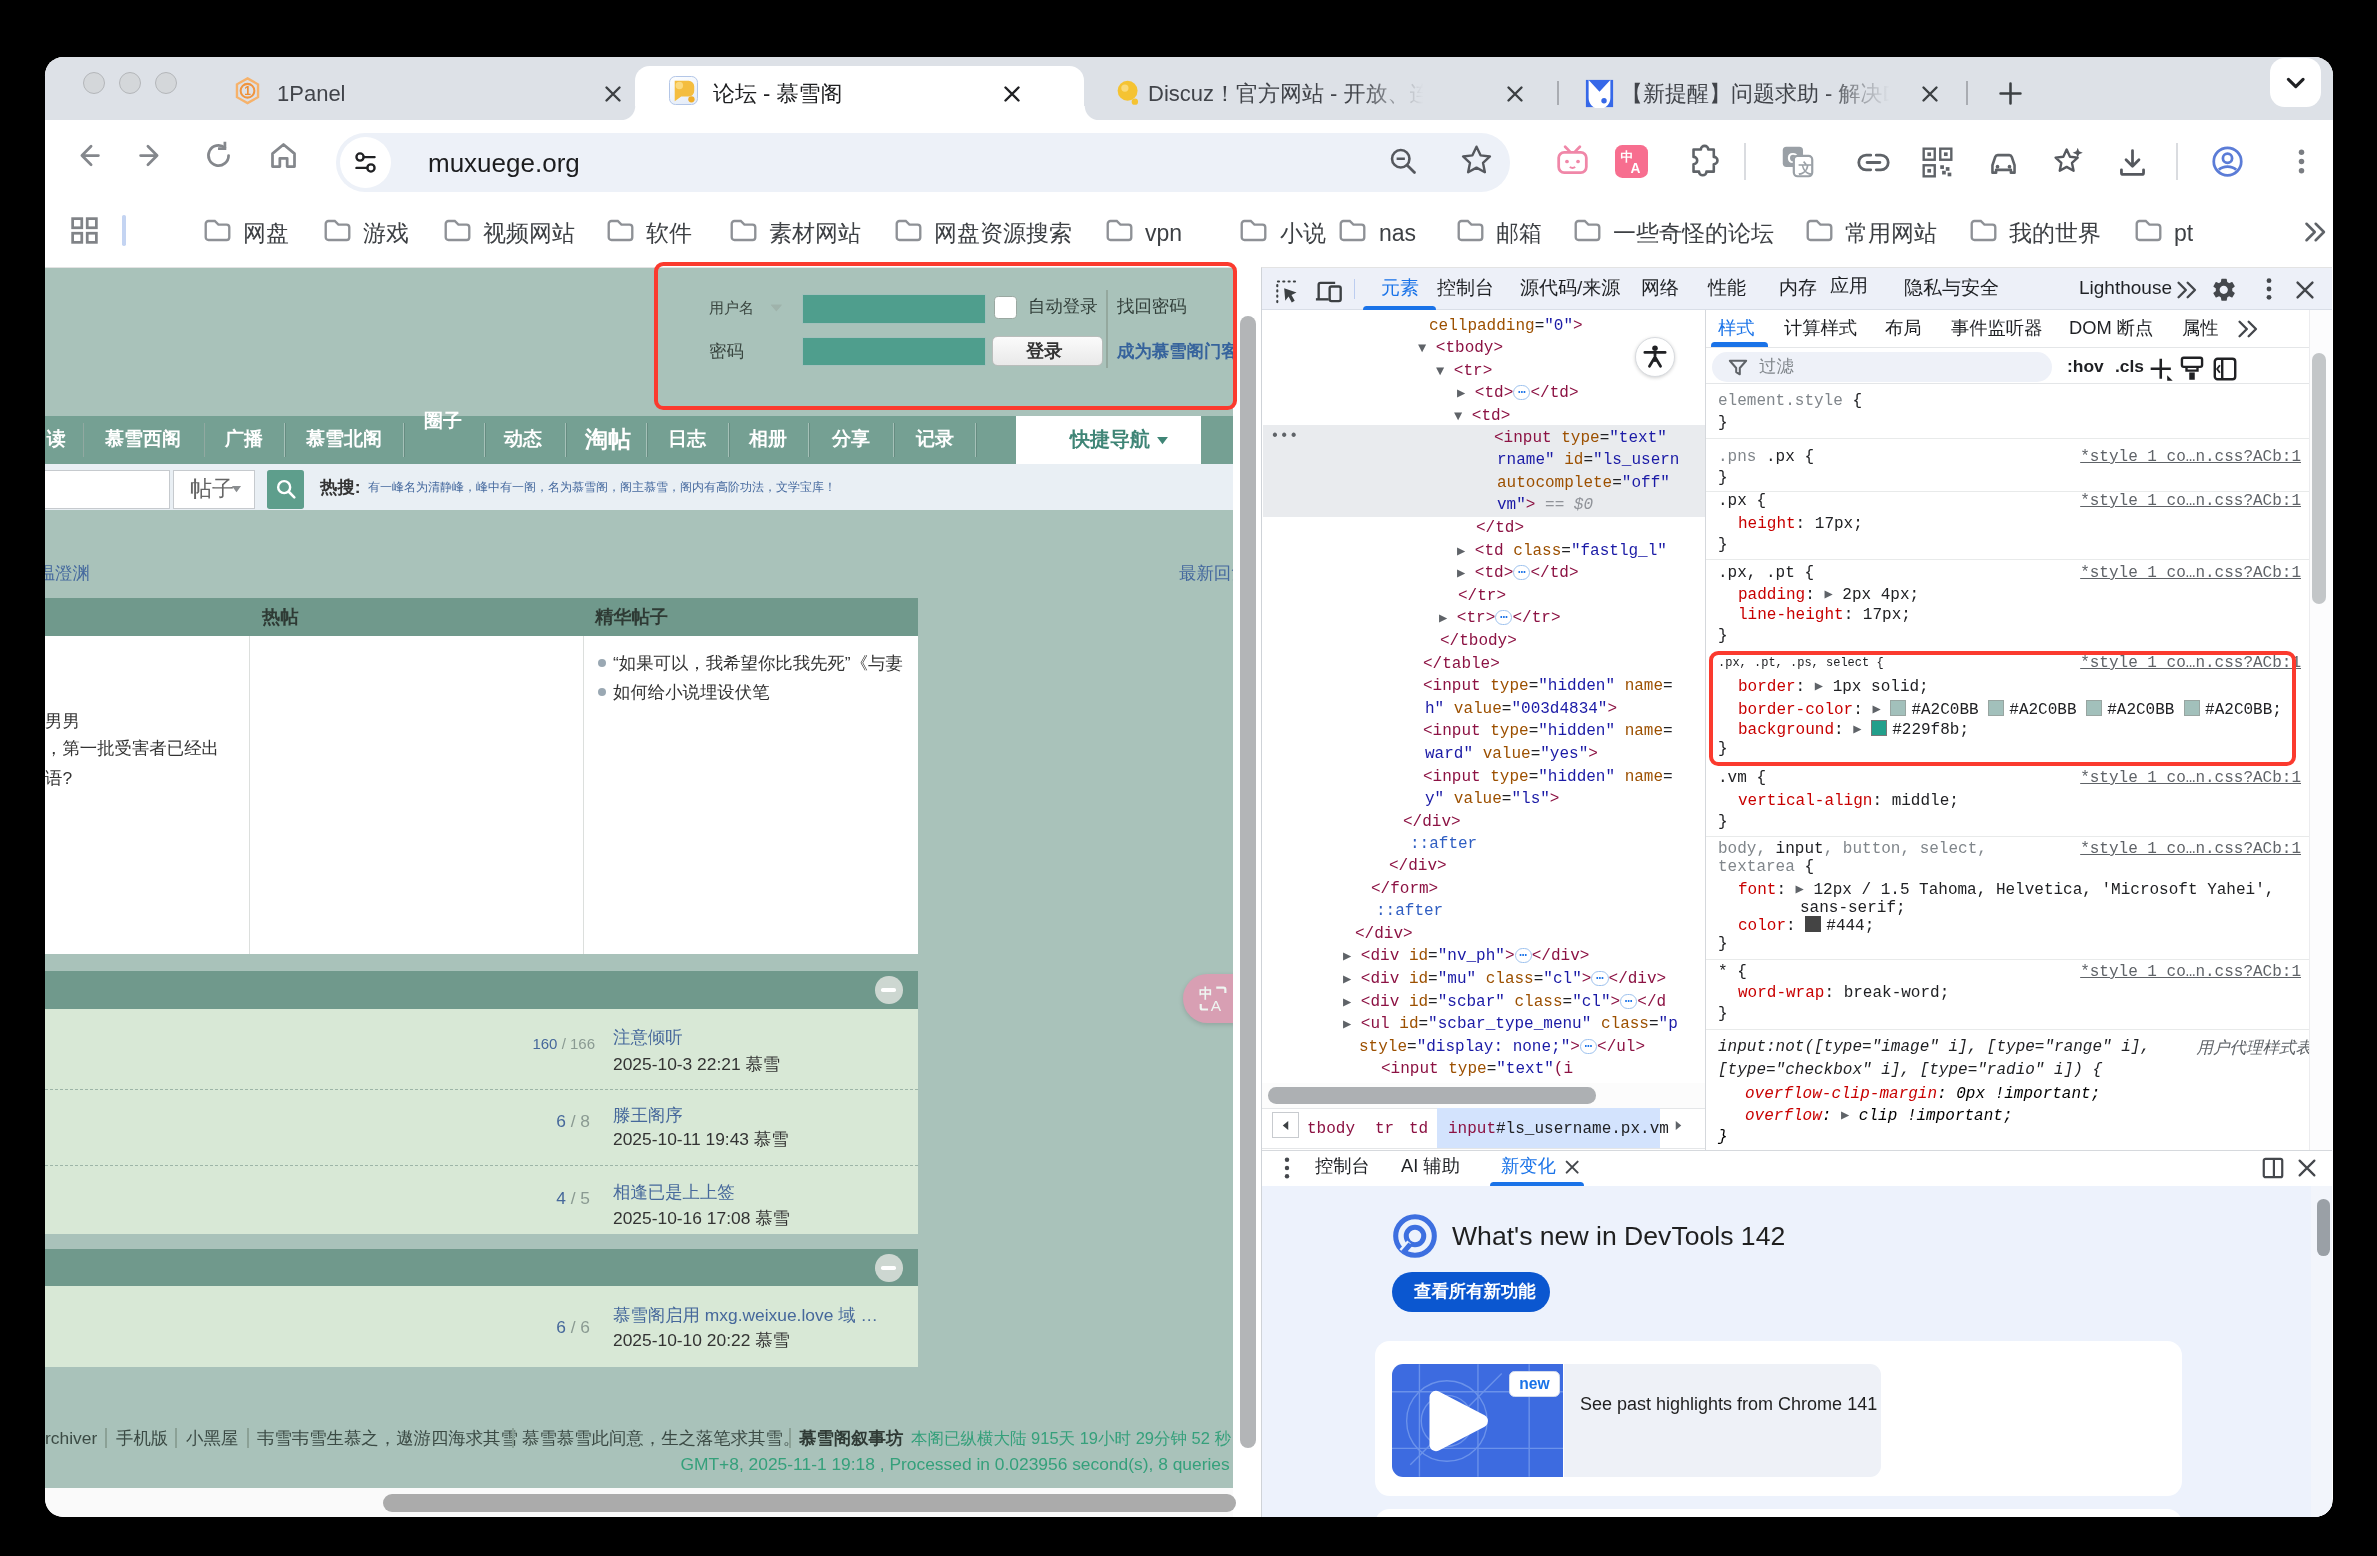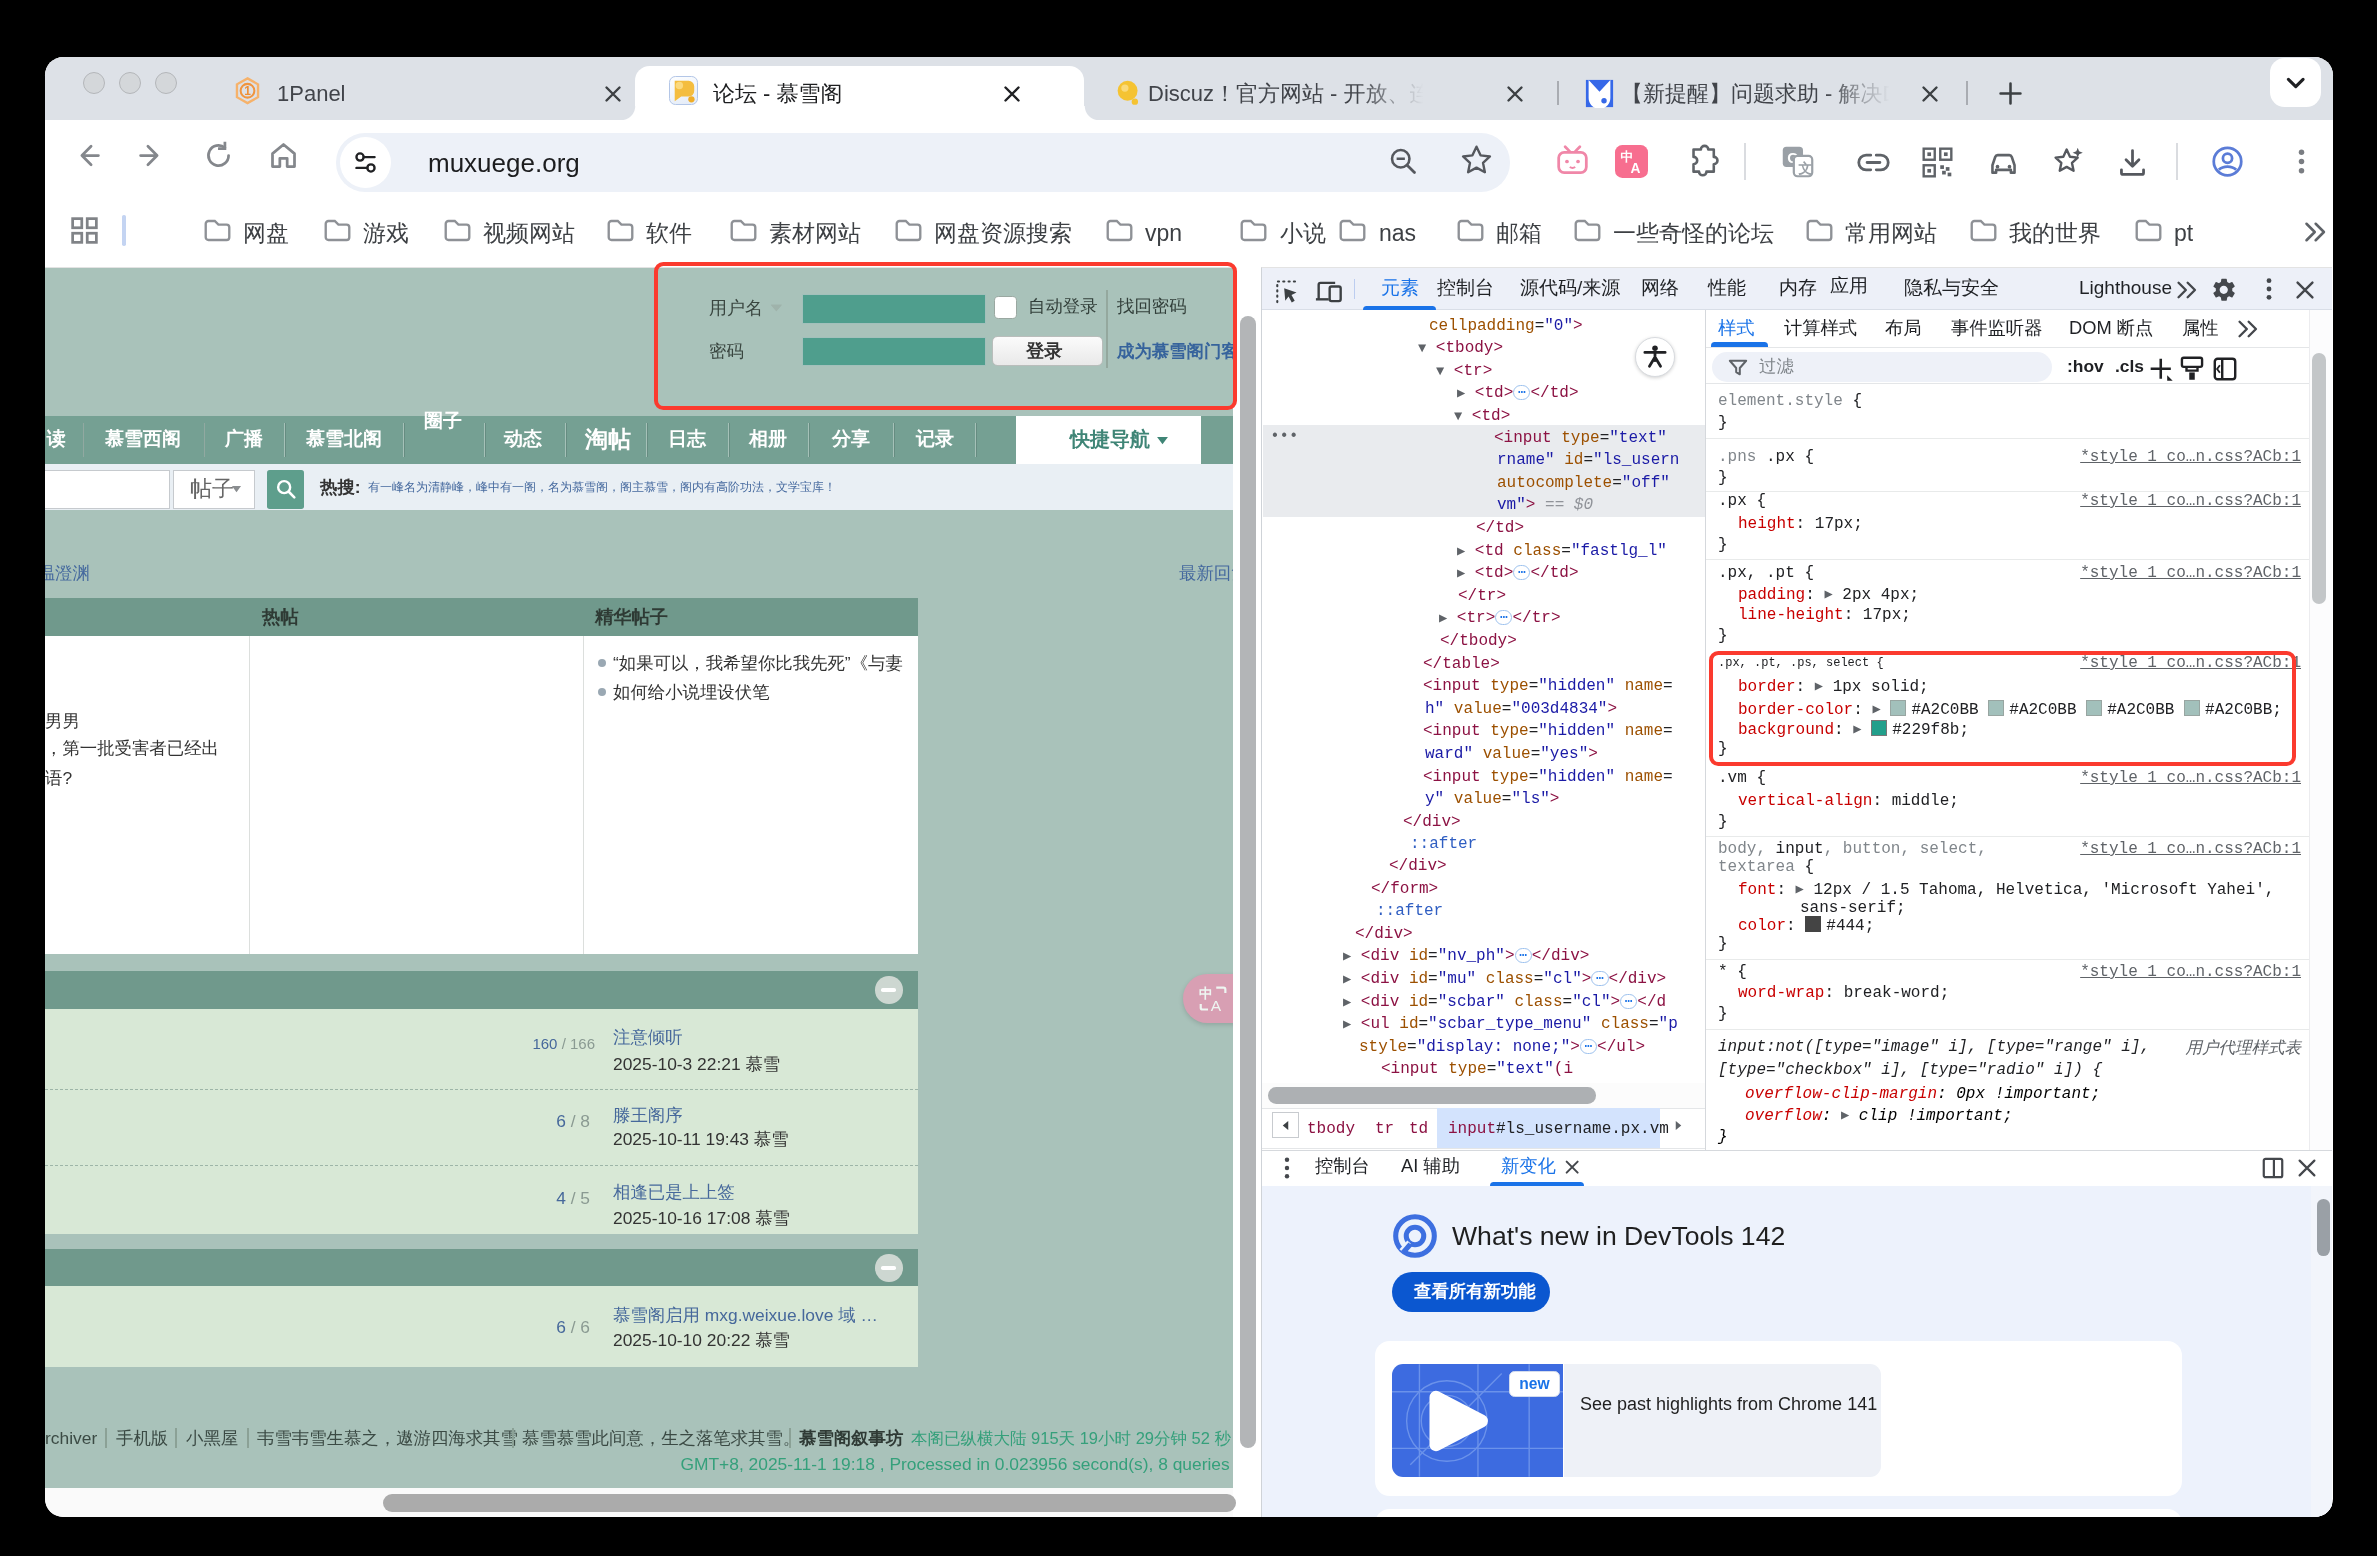--- a/index.html
+++ b/index.html
@@ -236,21 +236,21 @@
     </svg>
 <div class="a nw" style="left:1964px;top:159px;font-size:23px;line-height:34px;color:#3d4044;font-weight:normal;">我的世界</div>
 <svg class="a" style="left:2089px;top:161px" width="29" height="25" viewBox="0 0 32 27">
       <path d="M3 6 a3 3 0 0 1 3-3 h7 l4 4 h9 a3 3 0 0 1 3 3 v11 a3 3 0 0 1 -3 3 H6 a3 3 0 0 1 -3-3 Z" fill="none" stroke="#8e9196" stroke-width="2.6"></path>
     </svg>
 <div class="a nw" style="left:2129px;top:159px;font-size:23px;line-height:34px;color:#3d4044;font-weight:normal;">pt</div>
 <svg class="a" style="left:2256px;top:163px" width="27.5" height="24" viewBox="0 0 30 26">
       <path d="M6 4 l9 9 -9 9 M16 4 l9 9 -9 9" stroke="#5f6368" stroke-width="2.8" fill="none" stroke-linecap="round" stroke-linejoin="round"></path>
     </svg>
 <div class="a" style="left:0px;top:210px;width:1188px;height:1221px;background:#a9c2ba;overflow:hidden;border-top:0.9px solid #e3e3e3">
-<div class="a nw" style="left:664px;top:26.6px;font-size:18px;line-height:26px;color:#3a4640;font-weight:normal;text-align:right;">用户名</div>
+<div class="a nw" style="left:664px;top:26.6px;font-size:15px;line-height:26px;color:#3a4640;font-weight:normal;text-align:right;">用户名</div>
 <svg class="a" style="left:724px;top:35px" width="14.7" height="11" viewBox="0 0 16 12">
         <path d="M2 2 L8 9 L14 2" fill="#9fb3ab" stroke="none"></path>
         <path d="M2 2 L8 9 L14 2 Z" fill="#9fb3ab"></path>
       </svg>
 <div class="a" style="left:757px;top:26px;width:184px;height:30px;background:#4f9e8d;border:0.9px solid #a2c0bb"></div>
 <div class="a" style="left:949px;top:27.5px;width:23px;height:23px;background:#fff;border:1.8px solid #9aa8a1;border-radius:4.6px"></div>
 <div class="a nw" style="left:983px;top:25px;font-size:17.4px;line-height:26px;color:#323f3a;font-weight:normal;">自动登录</div>
 <div class="a" style="left:1061px;top:22px;width:1.8px;height:78px;background:#94a89e"></div>
 <div class="a nw" style="left:1072px;top:25px;font-size:17.4px;line-height:26px;color:#323f3a;font-weight:normal;">找回密码</div>
 <div class="a nw" style="left:664px;top:70px;font-size:17.4px;line-height:26px;color:#3a4640;font-weight:normal;">密码</div>
@@ -541,21 +541,21 @@
 <div class="a nw mono" style="left:538px;top:630px;font-size:16px;line-height:21px;color:#202124">sans-serif;</div>
 <div class="a nw mono" style="left:476px;top:648px;font-size:16px;line-height:21px;color:#202124"><span class="prop">color</span>: <span style="display:inline-block;width:15.6px;height:15.6px;background:#444;border:0.9px solid #444;vertical-align:-1.8px;margin-right:5.5px"></span>#444;</div>
 <div class="a nw mono" style="left:456px;top:666px;font-size:16px;line-height:21px;color:#202124">}</div>
 <div class="a" style="left:444px;top:691px;width:628px;height:0.9px;background:#e8eaea"></div>
 <div class="a nw mono" style="left:456px;top:694px;font-size:16px;line-height:21px;color:#202124">* {</div>
 <div class="a nw mono" style="right:31px;top:694px;font-size:16px;line-height:21px;color:#5f6368;text-decoration:underline">*style_1_co…n.css?ACb:1</div>
 <div class="a nw mono" style="left:476px;top:715px;font-size:16px;line-height:21px;color:#202124"><span class="prop">word-wrap</span>: break-word;</div>
 <div class="a nw mono" style="left:456px;top:736px;font-size:16px;line-height:21px;color:#202124">}</div>
 <div class="a" style="left:444px;top:761px;width:628px;height:0.9px;background:#e8eaea"></div>
 <div class="a nw mono" style="left:456px;top:769px;font-size:16px;line-height:21px;color:#202124;font-style:italic;">input:not([type="image" i], [type="range" i],</div>
-<div class="a nw" style="right:31px;top:769px;font-size:16.5px;line-height:21px;color:#5f6368;font-style:italic;">用户代理样式表</div>
+<div class="a nw" style="right:20px;top:769px;font-size:16.5px;line-height:21px;color:#5f6368;font-style:italic;">用户代理样式表</div>
 <div class="a nw mono" style="left:456px;top:792px;font-size:16px;line-height:21px;color:#202124;font-style:italic;">[type="checkbox" i], [type="radio" i]) {</div>
 <div class="a nw mono" style="left:483px;top:816px;font-size:16px;line-height:21px;font-style:italic;"><span class="prop">overflow-clip-margin</span>: 0px !important;</div>
 <div class="a nw mono" style="left:483px;top:837px;font-size:16px;line-height:21px;font-style:italic;"><span class="prop">overflow</span>: <span style="color:#5f6368;font-size:13.7px;vertical-align:0.9px">▶︎</span> clip !important;</div>
 <div class="a nw mono" style="left:456px;top:859px;font-size:16px;line-height:21px;font-style:italic;">}</div>
 <div class="a" style="left:447px;top:383px;width:587px;height:115px;border:4.6px solid #fb3a2e;border-radius:9.2px"></div>
 <div class="a" style="left:1047px;top:42px;width:25px;height:840px;background:#fcfcfd;border-left:0.9px solid #ececef"></div>
 <div class="a" style="left:1050px;top:85px;width:13.7px;height:251px;background:#c3c6c8;border-radius:7.3px"></div>
 <div class="a" style="left:0px;top:882px;width:1071px;height:37px;background:#fff;border-top:0.9px solid #d6d9dd"></div>
 <svg class="a" style="left:13px;top:888px" width="24" height="24" viewBox="0 0 26 26">
         <g fill="#44474c">

